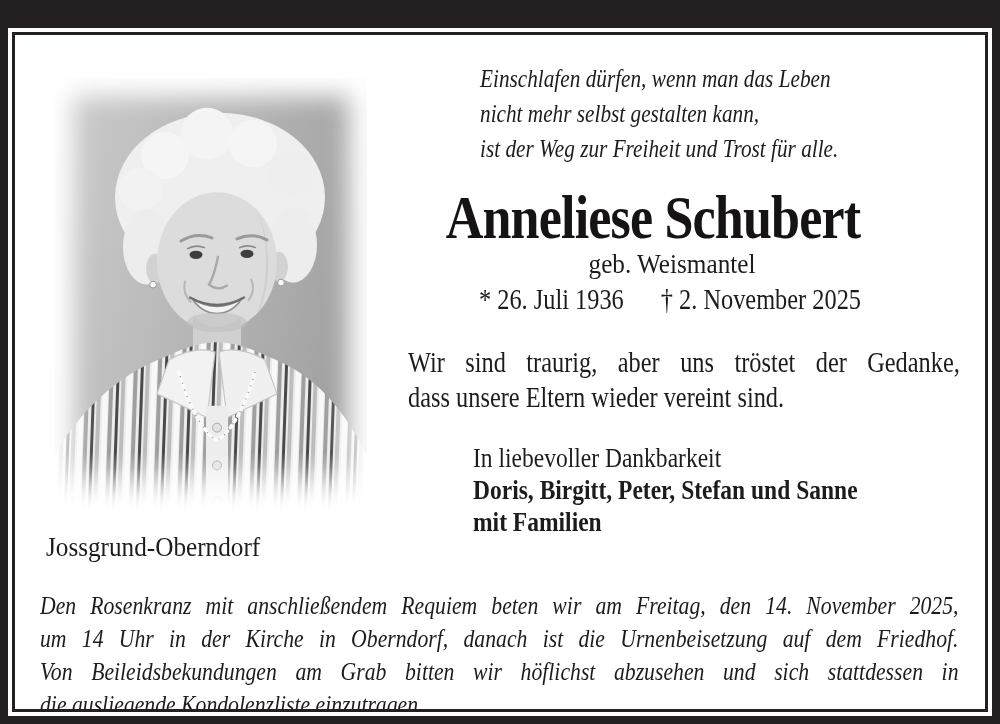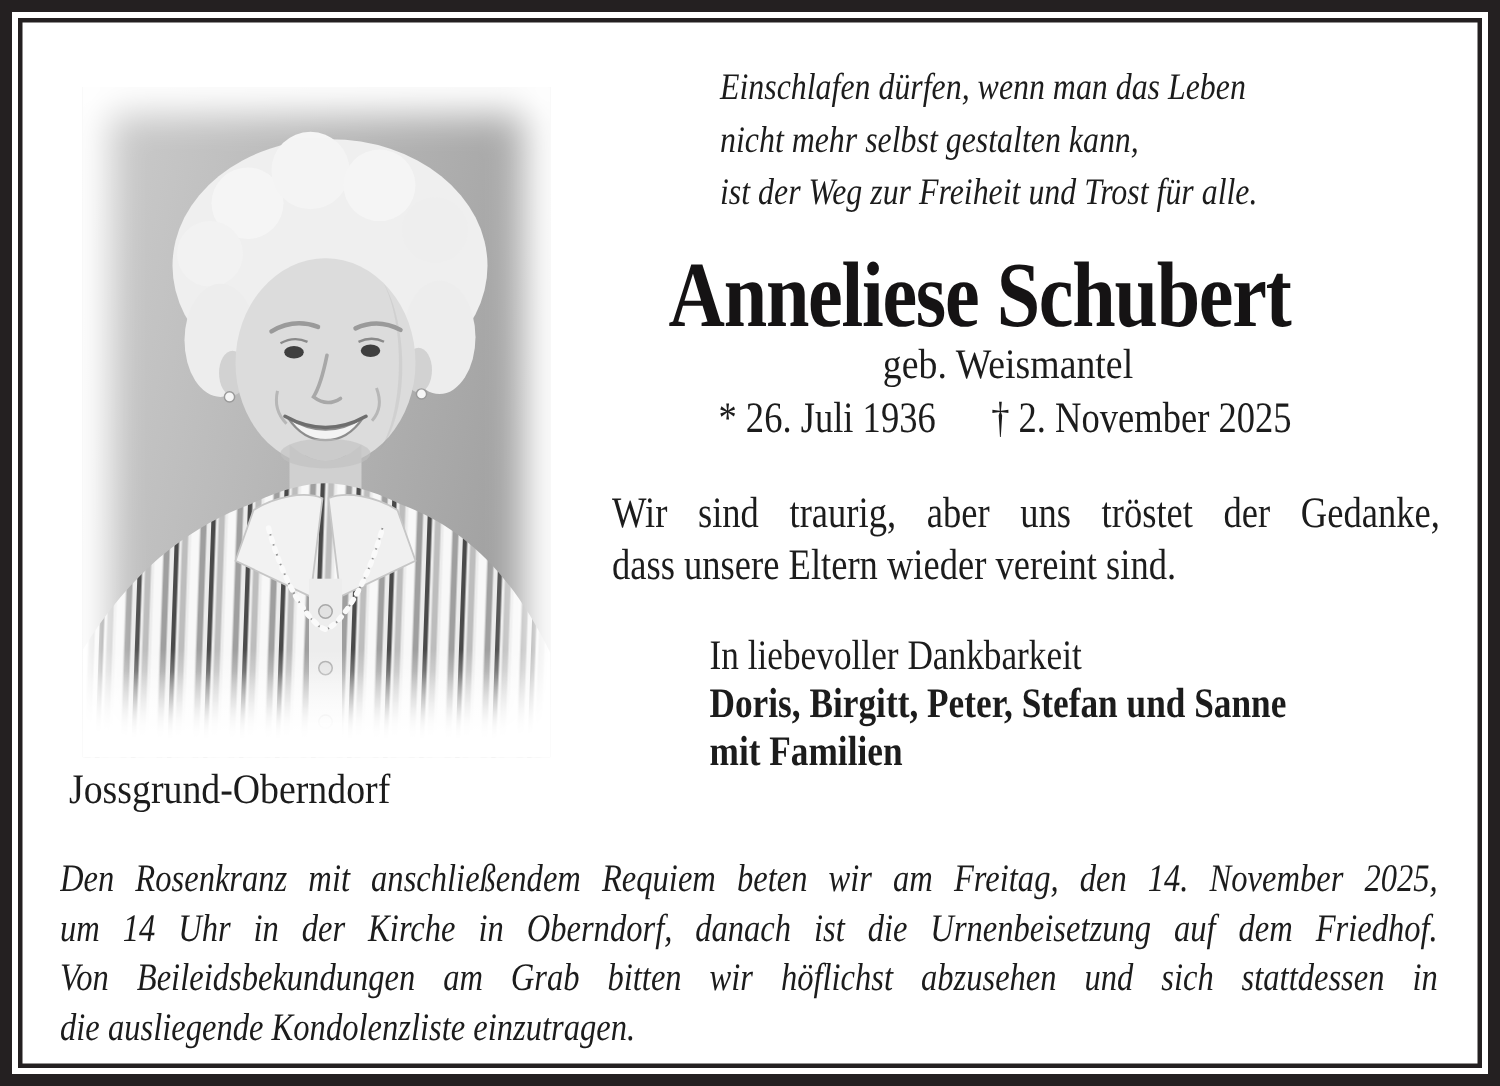--- a/index.html
+++ b/index.html
@@ -3,21 +3,21 @@
 <meta charset="utf-8">
 <style>
   html,body{margin:0;padding:0;background:#ffffff;}
   .page{
     position:relative;width:1000px;height:724px;
     background:#242021; 
     box-sizing:border-box;
     font-family:"Liberation Serif",serif;
     color:#1c1c1c;
   }
-  .sheet{position:absolute;inset:8px;background:#ffffff;padding:4px;box-sizing:border-box;}
+  .sheet{position:absolute;inset:8px;background:#ffffff;padding:4px;box-sizing:border-box;margin-top:20px;}
   .inner{
     position:relative;width:100%;height:100%;
     border:3px solid #242021;box-sizing:border-box;
     background:#ffffff;overflow:hidden;
   }
   .abs{position:absolute;}
   .cond{transform-origin:0 0;}
   .condc{transform-origin:50% 0;}
   .line{white-space:nowrap;}
   .just{text-align:justify;text-align-last:justify;white-space:nowrap;overflow:hidden;}

